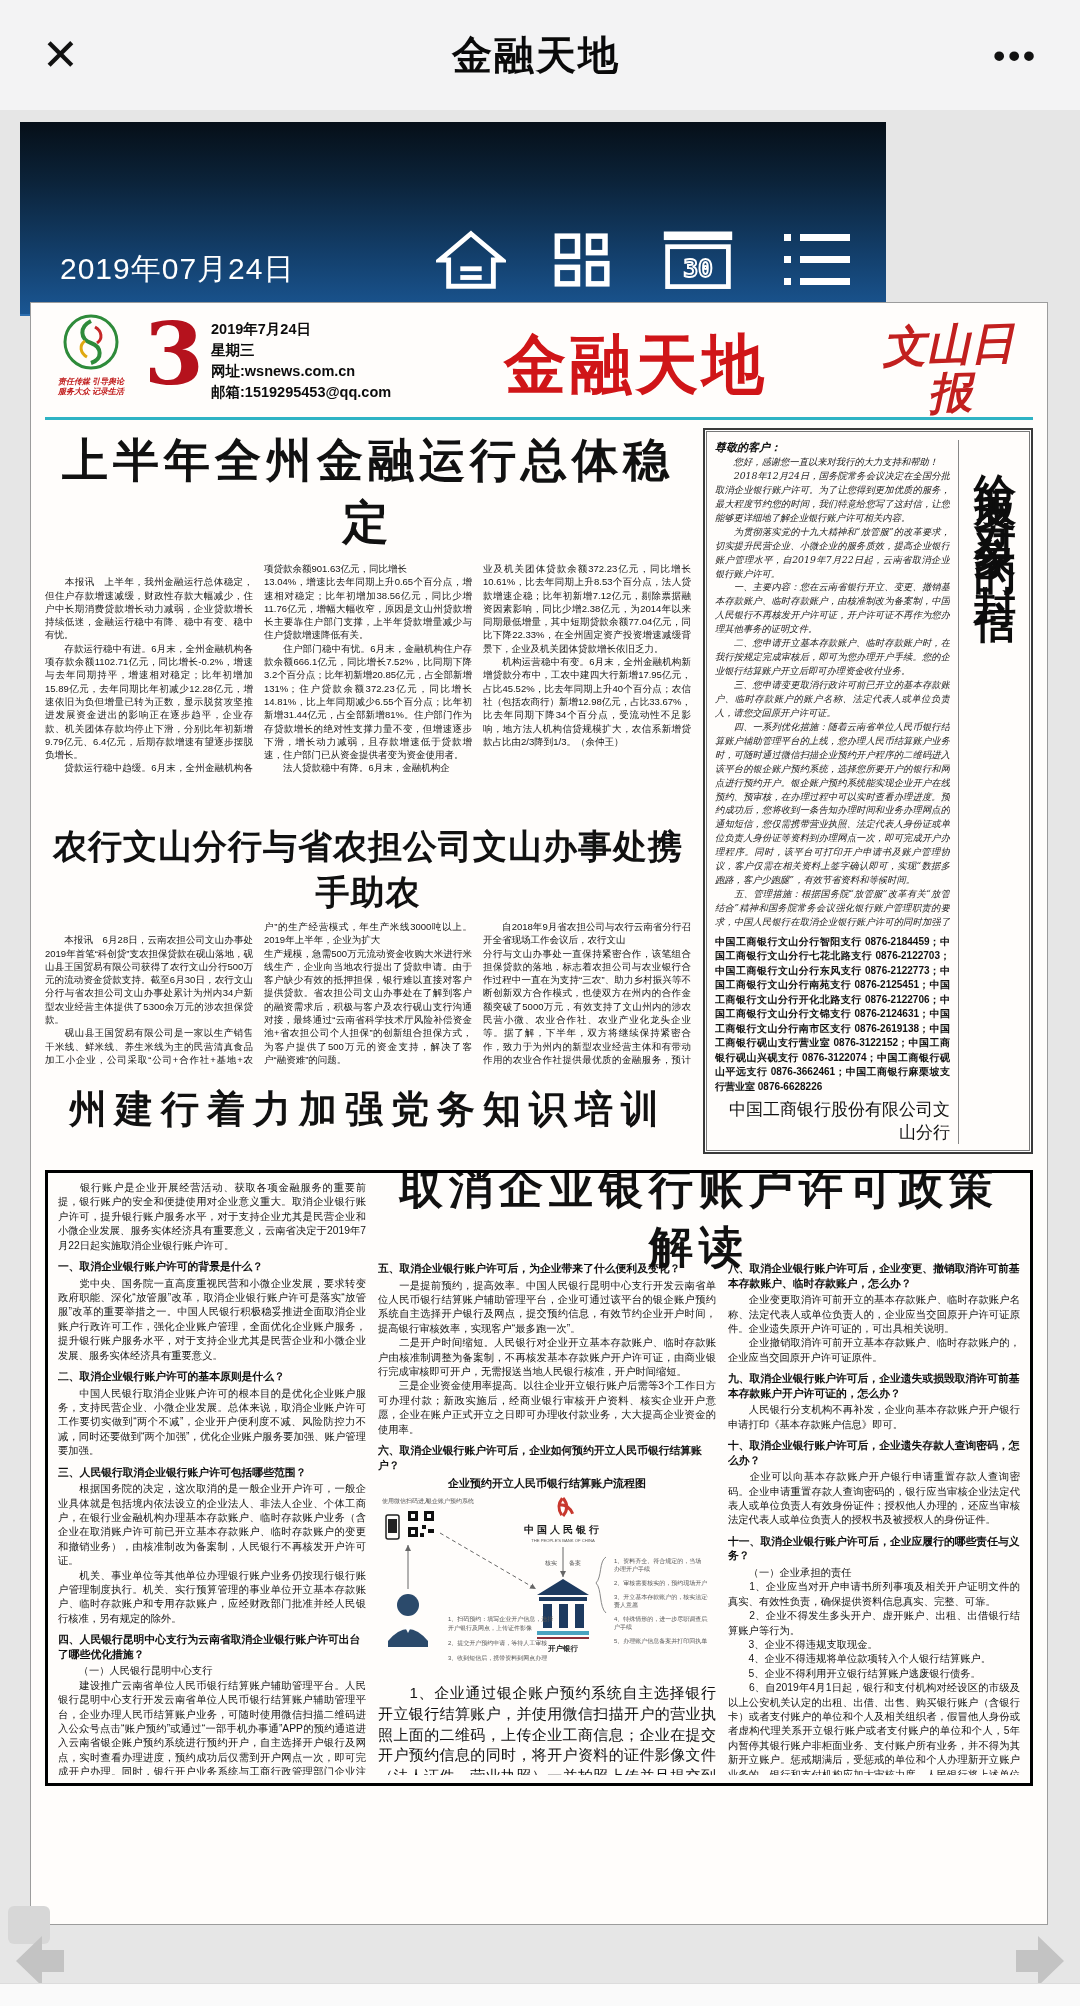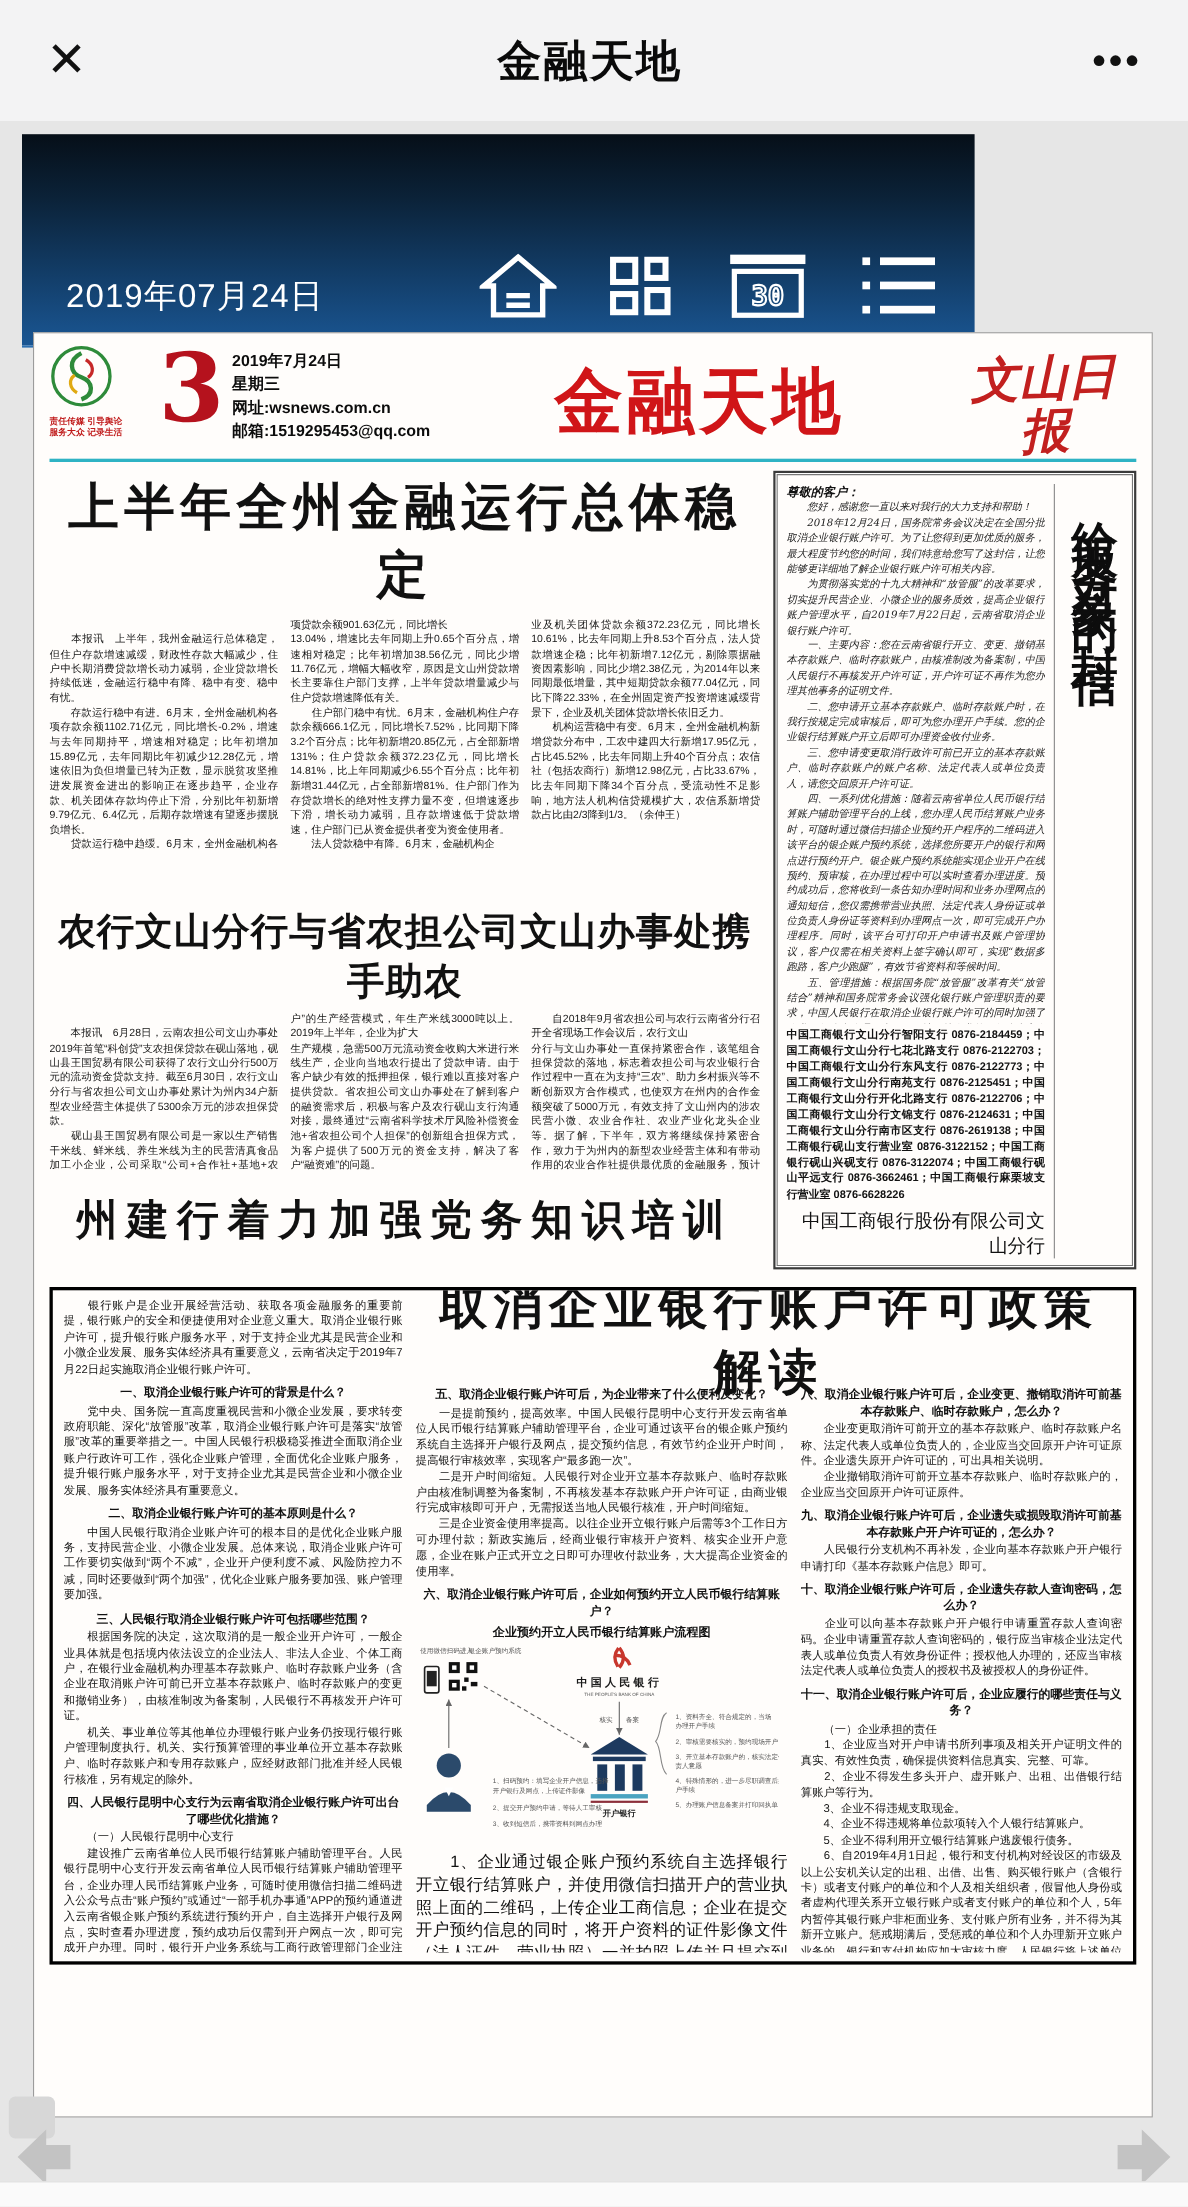--- a/index.html
+++ b/index.html
@@ -21,21 +21,21 @@
   .bluebar .icons{position:absolute;right:34px;bottom:22px;display:flex;gap:44px;align-items:flex-end;}
   .bluebar .icons svg{display:block;cursor:pointer;}
   .cal-num{font-size:26px;font-weight:700;fill:none;stroke:#fff;stroke-width:2px;
     font-family:"DejaVu Sans Mono",monospace;}
   
   .paper{position:absolute;top:302px;left:30px;width:1018px;height:1623px;background:#fffdfb;
     border:1px solid #9c9c9c;box-sizing:border-box;padding:10px 14px;overflow:hidden;}
   
   .masthead{display:flex;align-items:flex-start;border-bottom:3px solid #2fb3c4;
     padding-bottom:8px;height:96px;}
-  .mh-logo{width:92px;}
+  .mh-logo{width:92px;text-align:center;font-style:italic;}
   .mh-logo .tagline{font-size:8px;color:#c01a1a;font-weight:700;white-space:pre-line;line-height:1.3;margin-top:2px;}
   .mh-num{font-family:"DejaVu Serif",serif;font-weight:900;color:#b5121d;font-size:86px;line-height:.95;
     width:74px;text-align:center;}
   .mh-dates{width:196px;padding-top:6px;font-size:14.5px;font-weight:700;line-height:1.45;color:#0c0c0c;white-space:pre-line;}
   .mh-title{flex:1;text-align:center;color:#d01518;font-weight:900;font-size:62px;letter-spacing:4px;
     padding-top:10px;transform:scaleY(1.05);}
   .mh-editors{width:212px;padding-top:16px;font-size:15px;font-weight:700;line-height:1.8;white-space:pre-line;}
   .mh-brand{width:168px;padding-top:8px;color:#c2201f;font-family:"DejaVu Serif",serif;
     font-style:italic;font-weight:900;font-size:44px;line-height:1.1;text-align:center;transform:rotate(-2deg);}
   
@@ -63,21 +63,21 @@
     margin-left:8px;padding-left:8px;}
   
   .policy{margin-top:10px;border:3px solid #000;padding:8px 10px;box-sizing:border-box;height:616px;
     display:grid;grid-template-columns:308px 338px 1fr;grid-template-rows:74px 1fr;column-gap:12px;overflow:hidden;}
   .pol-left{grid-column:1;grid-row:1/3;overflow:hidden;}
   .pol-title{grid-column:2/4;grid-row:1;font-size:44px;font-weight:900;letter-spacing:6px;text-align:center;
     align-self:center;}
   .pol-mid{grid-column:2;grid-row:2;overflow:hidden;}
   .pol-right{grid-column:3;grid-row:2;overflow:hidden;}
   .pol p{margin:0 0 6px;font-size:10.3px;line-height:1.4;text-align:justify;white-space:pre-line;color:#141414;}
-  .pol h4{margin:6px 0 3px;font-size:10.8px;line-height:1.35;font-weight:700;white-space:pre-line;text-align:center;}
+  .pol h4{margin:6px 0 3px;font-size:10.8px;line-height:1.35;font-weight:700;white-space:pre-line;}
   .flow-caption{font-size:11px;font-weight:700;text-align:center;margin:4px 0 2px;}
   .flow1-wrap{position:relative;height:188px;}
   .flow1-wrap svg{display:block;}
   .flow-note{font-size:15px;line-height:1.38;text-align:justify;white-space:pre-line;margin-top:2px;}
   .svg-tiny{font-size:6px;fill:#555;}
   .svg-label{font-size:7.5px;fill:#222;font-weight:700;}
   
   .flow2{position:relative;height:168px;margin-top:4px;}
   .ellipse{position:absolute;background:#abc8e6;border:1px solid #86add1;border-radius:50%;
     display:flex;align-items:center;justify-content:center;}

